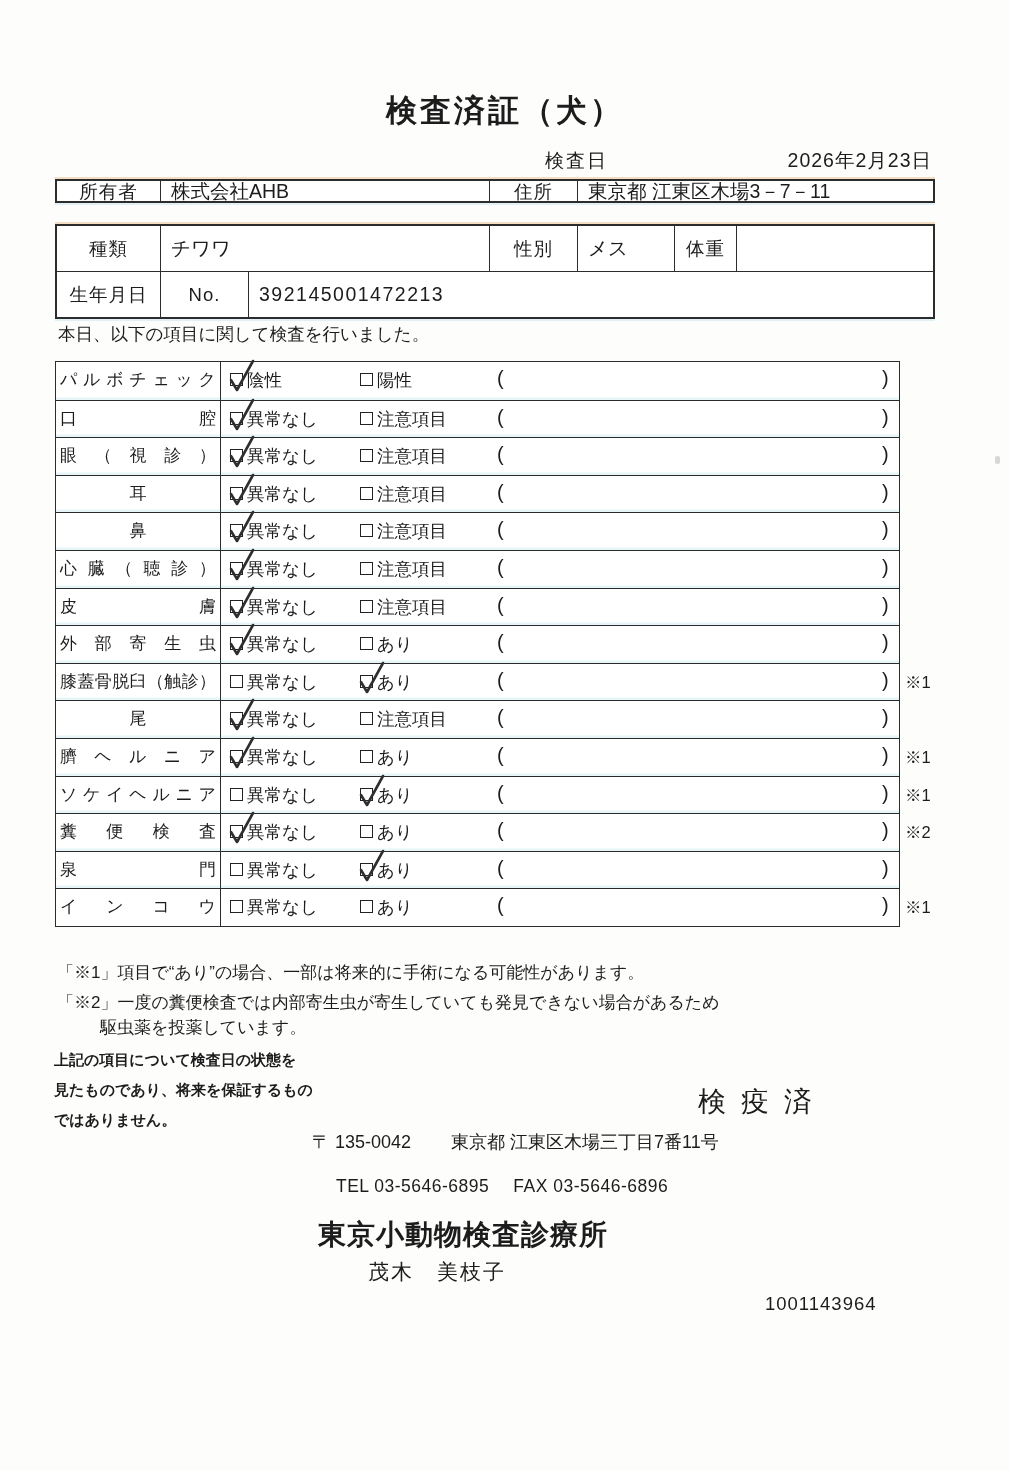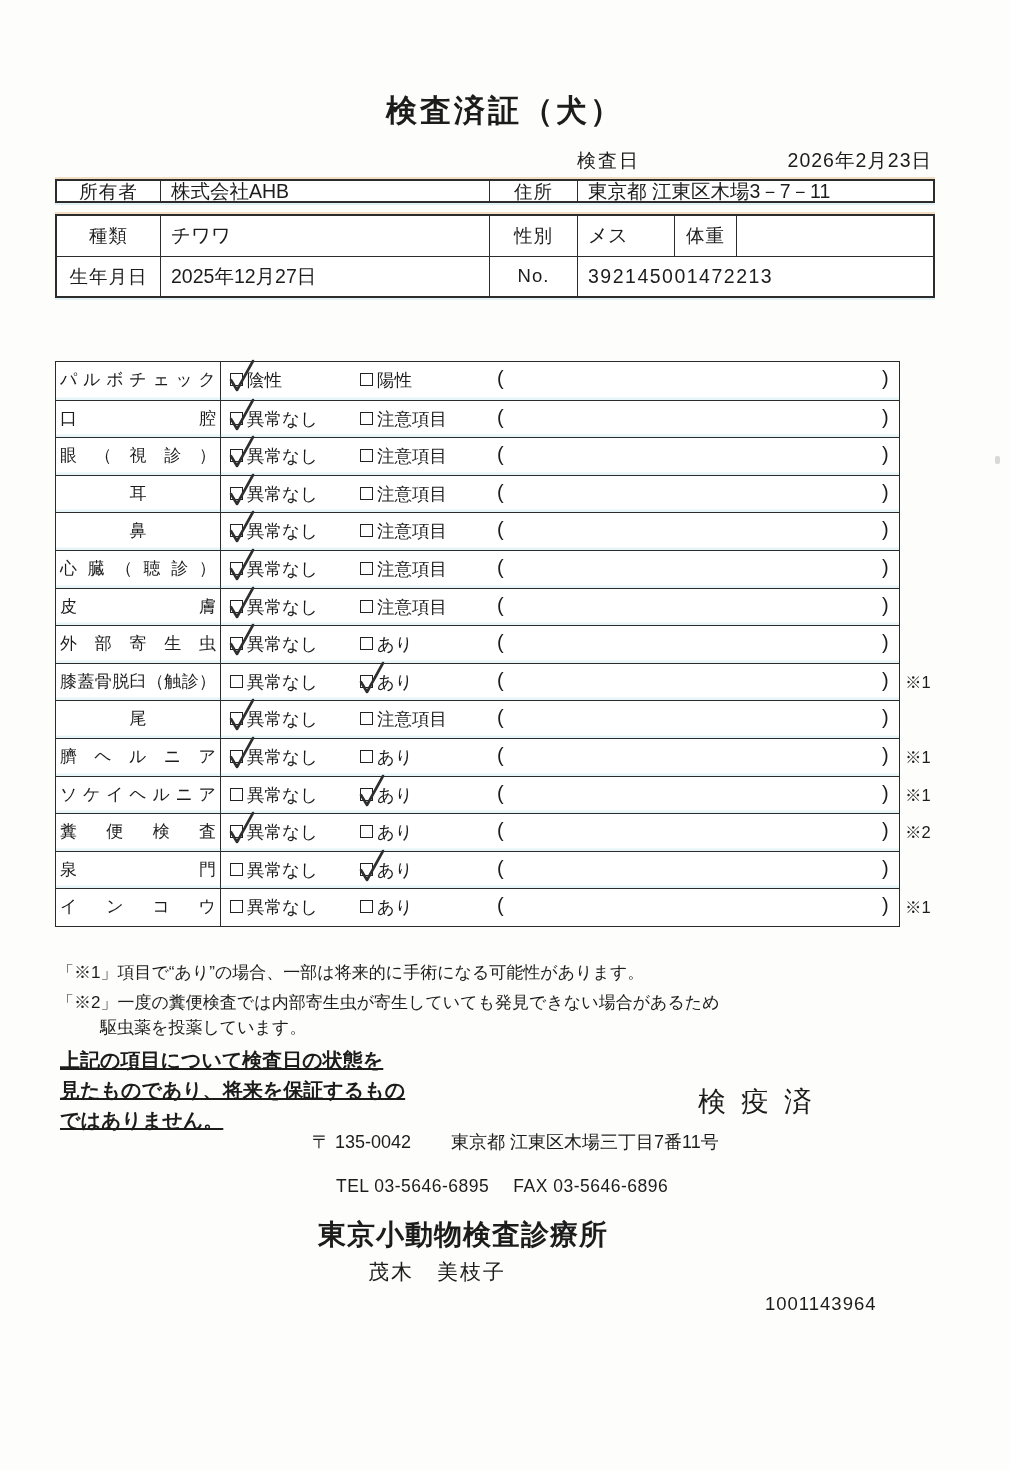--- a/index.html
+++ b/index.html
@@ -9,33 +9,33 @@
     background:#fdfdfc;
     font-family:"Liberation Sans", sans-serif;
     color:#1c1c1c;
     overflow:hidden;
   }
   
   .title{
     position:absolute;top:90px;left:0;width:100%;
     text-align:center;font-size:31px;font-weight:600;letter-spacing:3px;
   }
-  .date-label{position:absolute;top:148px;left:545px;font-size:19px;font-weight:500;letter-spacing:2px;margin-left:32px;}
+  .date-label{position:absolute;top:148px;left:545px;font-size:19px;font-weight:500;letter-spacing:2px;}
   .date-value{position:absolute;top:147px;right:78px;font-size:19.5px;letter-spacing:1px;}
 
   
   .hdr-table{
     position:absolute;left:55px;width:880px;
     border:2px solid #2c2c2c;box-sizing:border-box;
     display:flex;flex-direction:column;
     box-shadow:0 -2px 0 rgba(220,140,45,.28), 0 2px 0 rgba(60,170,200,.15);
     background:#fff;
   }
   .owner-table{top:179px;height:24px;}
-  .info-table{top:214px;height:84px;}
+  .info-table{top:224px;height:95px;}
   .hrow{display:flex;flex:1;min-height:0;}
   .info-table .hrow + .hrow{border-top:1.6px solid #2c2c2c;}
   .hcell{display:flex;align-items:center;box-sizing:border-box;overflow:hidden;}
   .hcell.lab{justify-content:center;font-size:18.5px;letter-spacing:1px;}
   .hcell.val{padding-left:10px;font-size:19.5px;}
   .bR{border-right:1.6px solid #2c2c2c;}
   .w-owner{width:104px;}
   .w-value{width:329px;}
   .w-lab2{width:88px;}
   .w-sex{width:97px;}
@@ -79,21 +79,21 @@
   .pc{left:661px;}
   .tnote{position:absolute;left:849px;top:8px;width:52px;font-size:16.5px;white-space:nowrap;}
 
   
   .note-line{position:absolute;font-size:17px;font-weight:500;white-space:nowrap;}
   .note1{top:961px;left:57px;}
   .note2{top:991px;left:57px;}
   .note3{top:1016px;left:100px;}
 
   
-  .disclaimer{position:absolute;top:1045px;left:60px;font-size:20px;font-weight:600;line-height:30px;text-decoration:underline;}
+  .disclaimer{position:absolute;top:1045px;left:54px;font-size:15px;font-weight:600;line-height:30px;}
   .stamp{position:absolute;top:1083px;left:698px;font-size:28px;font-weight:500;letter-spacing:15px;white-space:nowrap;}
 
   
   .postal-line{position:absolute;top:1130px;left:312px;display:flex;gap:40px;font-size:18px;font-weight:500;white-space:nowrap;}
   .tel-line{position:absolute;top:1176px;left:336px;display:flex;gap:24px;font-size:17.5px;letter-spacing:.5px;white-space:nowrap;}
   .clinic{position:absolute;top:1216px;left:318px;font-size:28px;font-weight:600;letter-spacing:1px;white-space:nowrap;}
   .examiner{position:absolute;top:1258px;left:368px;font-size:21px;font-weight:500;letter-spacing:2px;white-space:nowrap;}
   .serial{position:absolute;top:1293px;left:765px;font-size:18.5px;letter-spacing:1px;}
 
   .artifact{position:absolute;top:456px;left:995px;width:5px;height:8px;background:#b9b9b9;border-radius:2px;opacity:.55;}
@@ -123,26 +123,26 @@
       <div class="hcell lab bR w-lab2">性別</div>
       <div class="hcell val bR w-sex">メス</div>
       <div class="hcell lab bR w-wlab">体重</div>
       <div class="hcell weight-val w-wval">
         <span>768</span>
         <span class="unit">g</span>
       </div>
     </div>
     <div class="hrow">
       <div class="hcell lab bR w-owner">生年月日</div>
-      <div class="hcell val bR w-value">2025年12月27日</div>
       <div class="hcell lab bR w-lab2">No.</div>
       <div class="hcell val no-value w-wval">392145001472213</div>
     </div>
   </div>
 
+  <div class="intro">本日、以下の項目に関して検査を行いました。</div>
 
   <div class="check-table">
 
     <div class="trow">
       <div class="tlabel">パルボチェック</div>
       <div class="tcontent">
         <span class="cb cb1 checked">
             <svg class="tick" viewBox="0 0 30 34">
               <path d="M5 21 L11 31 L27 2"></path>
             </svg>

